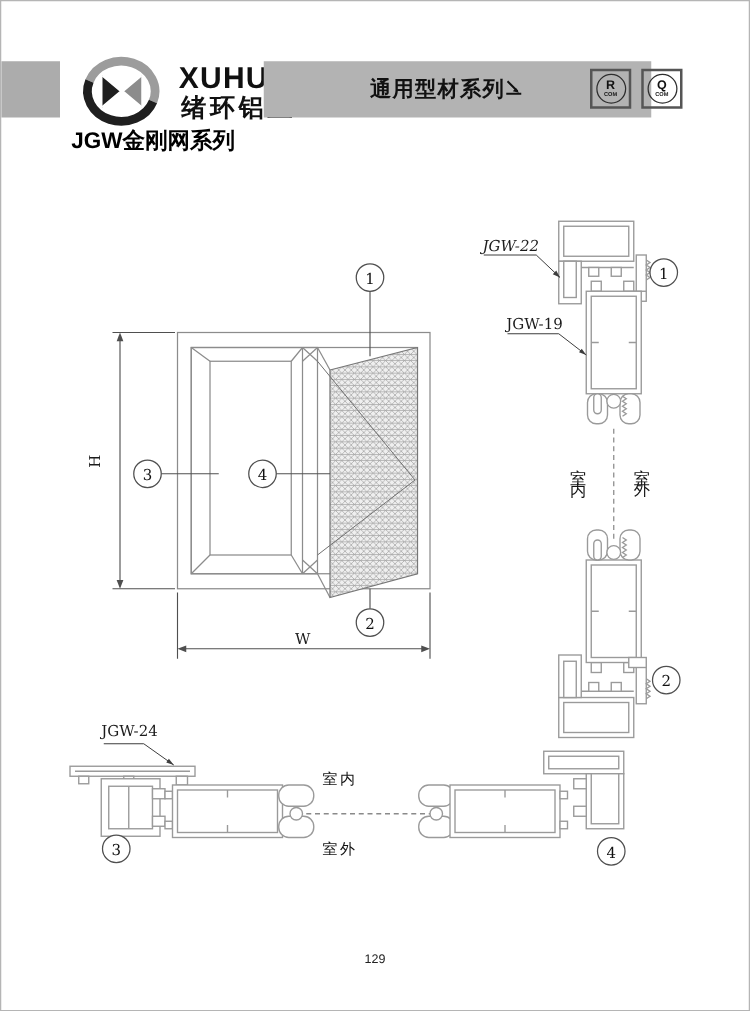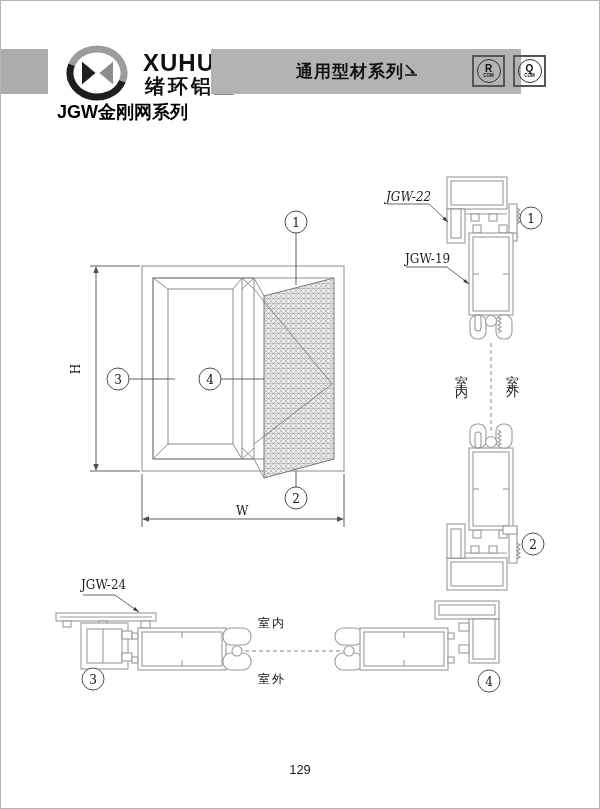--- a/index.html
+++ b/index.html
@@ -22,21 +22,21 @@
   .brand-cn{position:absolute;left:144px;top:72px;font-size:20px;font-weight:bold;color:#101010;letter-spacing:3px;}
   .page-title{position:absolute;left:56px;top:99px;font-size:18px;font-weight:bold;color:#000;}
   
   .lbl{position:absolute;font-family:"DejaVu Serif",serif;color:#1c1c1c;font-size:12px;white-space:nowrap;}
   .lbl-h{transform:rotate(-90deg);transform-origin:center;}
   .cn{font-family:"DejaVu Serif",serif;color:#111;}
   .cn-h{position:absolute;font-size:12px;letter-spacing:2px;}
   .cn-v{position:absolute;font-size:13px;writing-mode:vertical-rl;text-orientation:upright;letter-spacing:11px;}
   .callout-num{position:absolute;transform:translate(-50%,-50%);font-family:"DejaVu Serif",serif;
         font-size:12px;color:#111;}
-  .page-number{position:absolute;left:50%;top:761px;transform:translateX(-50%);font-size:13px;color:#222;}
+  .page-number{position:absolute;left:50%;top:761px;transform:translateX(-50%);font-size:10px;color:#222;}
   .drawing-svg{position:absolute;left:0;top:0;width:600px;height:809px;}
 </style>
 </head>
 <body>
 
 <div class="page">
 
   <div class="left-block"></div>
 
   <div class="logo">

